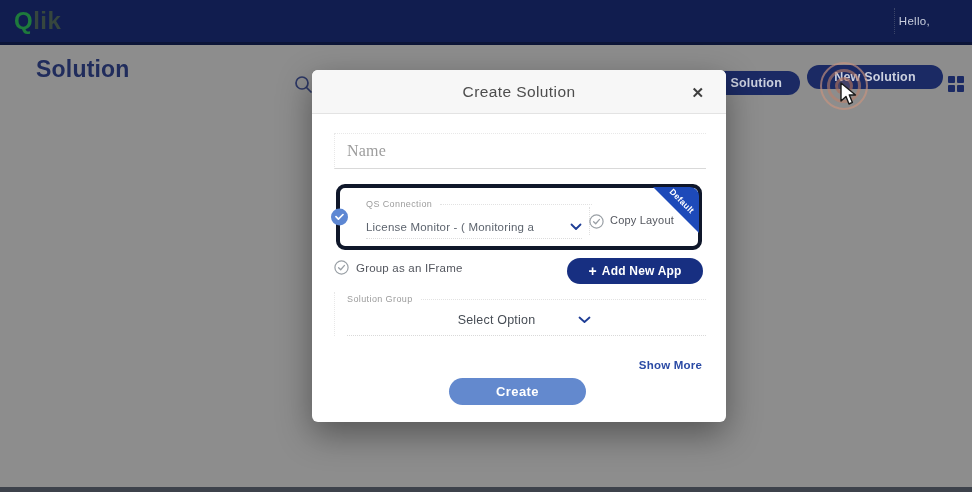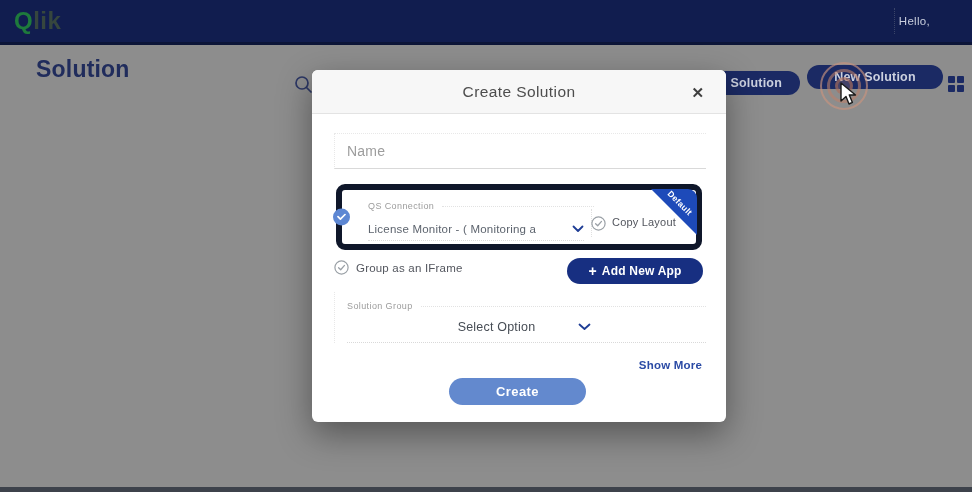--- a/index.html
+++ b/index.html
@@ -76,28 +76,28 @@
   }
 
   .field-label { font-size:9px; color:#9c9c9c; letter-spacing:.4px; white-space:nowrap; }
   .dots { flex:1; border-top:1px dotted #e2e2e2; height:0; margin-left:8px; }
   .chev { flex:none; }
 
   .name-input {
     position:absolute; left:22px; top:63px; width:372px; height:36px;
     border:none; border-top:1px dotted #e8e8e8; border-left:1px dotted #e8e8e8;
     border-bottom:1px solid #d9d9d9; background:transparent; outline:none;
-    font-family:Liberation Sans, sans-serif; font-size:14px; color:#ef4444; padding:0 12px;
+    font-family:Liberation Serif, serif; font-size:16px; color:#ef4444; padding:0 12px;
     letter-spacing:.2px;
   }
   .name-input::placeholder { color:#9d9d9d; }
 
   .qs-card {
     position:absolute; left:24px; top:114px; width:366px; height:66px;
-    border:6px solid #0f172a; border-radius:9px; background:#fff; overflow:visible;
+    border:4px solid #0f172a; border-radius:9px; background:#fff; overflow:visible;
   }
   .qs-label-row { position:absolute; left:26px; top:11px; width:226px; display:flex; align-items:center; }
   .qs-value-row {
     position:absolute; left:26px; top:27px; width:216px; height:24px;
     display:flex; align-items:center; justify-content:space-between;
     border-bottom:1px dotted #dcdcdc; cursor:pointer;
   }
   .qs-value { font-size:11.5px; color:#5d646e; letter-spacing:.2px; white-space:nowrap; overflow:hidden; }
   .card-vdiv { position:absolute; left:249px; top:19px; height:28px; border-left:1px dotted #e0e0e0; }
   .copy-layout { position:absolute; left:249px; top:26px; display:flex; align-items:flex-start; gap:6px; cursor:pointer; }
@@ -125,21 +125,21 @@
 
   .add-app-btn {
     position:absolute; left:255px; top:188px; width:136px; height:26px;
     background:var(--add-app,#172f81); border:none; border-radius:13px; cursor:pointer;
     color:#fff; font-family:"Liberation Sans", sans-serif; font-weight:bold; font-size:12px;
     display:flex; align-items:center; justify-content:center; gap:5px; letter-spacing:.2px;
   }
   .plus-glyph { font-size:14px; font-weight:bold; line-height:1; }
 
   .group-field { position:absolute; left:22px; top:222px; width:372px; border-left:1px dotted #e8e8e8; padding-left:12px; }
-  .group-label-row { display:flex; align-items:center; margin-top:9px; }
+  .group-label-row { display:flex; align-items:center; margin-top:2px; }
   .group-value-row {
     display:flex; align-items:center; justify-content:center;
     height:32px; border-bottom:1px dotted #d9d9d9; cursor:pointer; padding-right:4px;gap:43px;
   }
   .group-value { font-size:12.5px; color:#474d55; letter-spacing:.2px; }
 
   .show-more {
     position:absolute; right:24px; top:289px; font-size:11.5px; font-weight:bold;
     color:var(--link,#2b4ba5); letter-spacing:.2px; cursor:pointer;
   }

